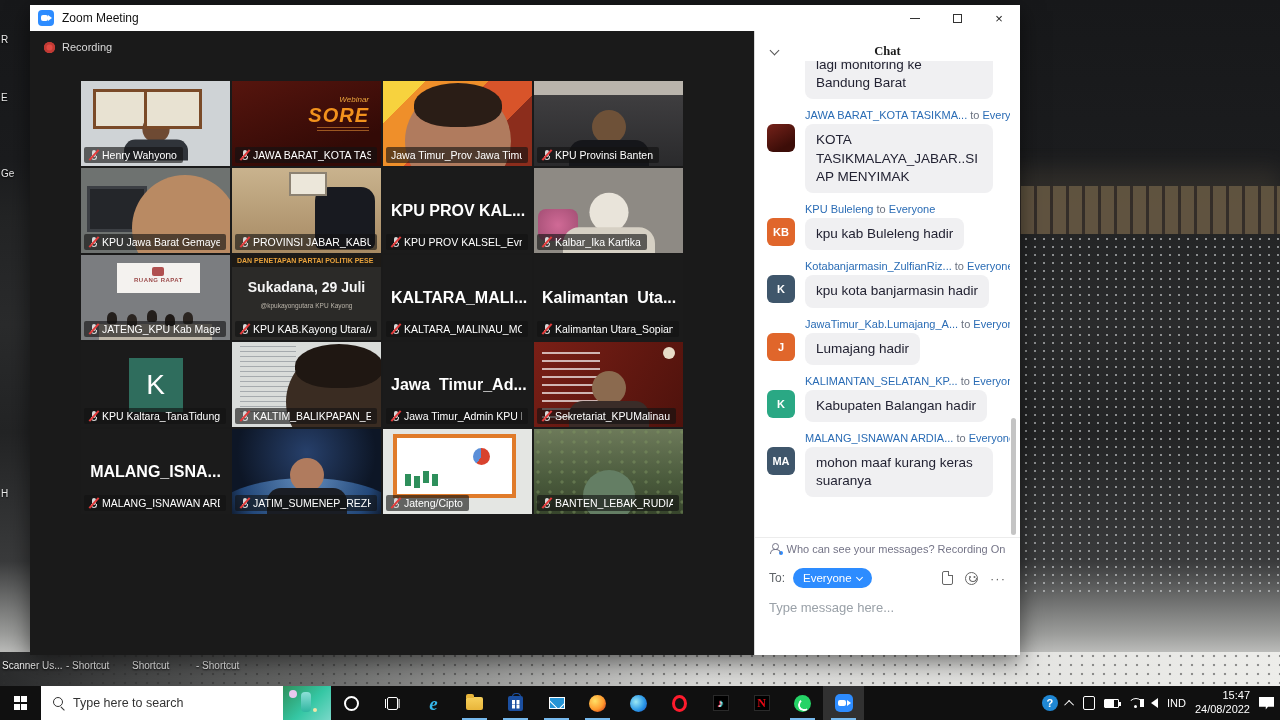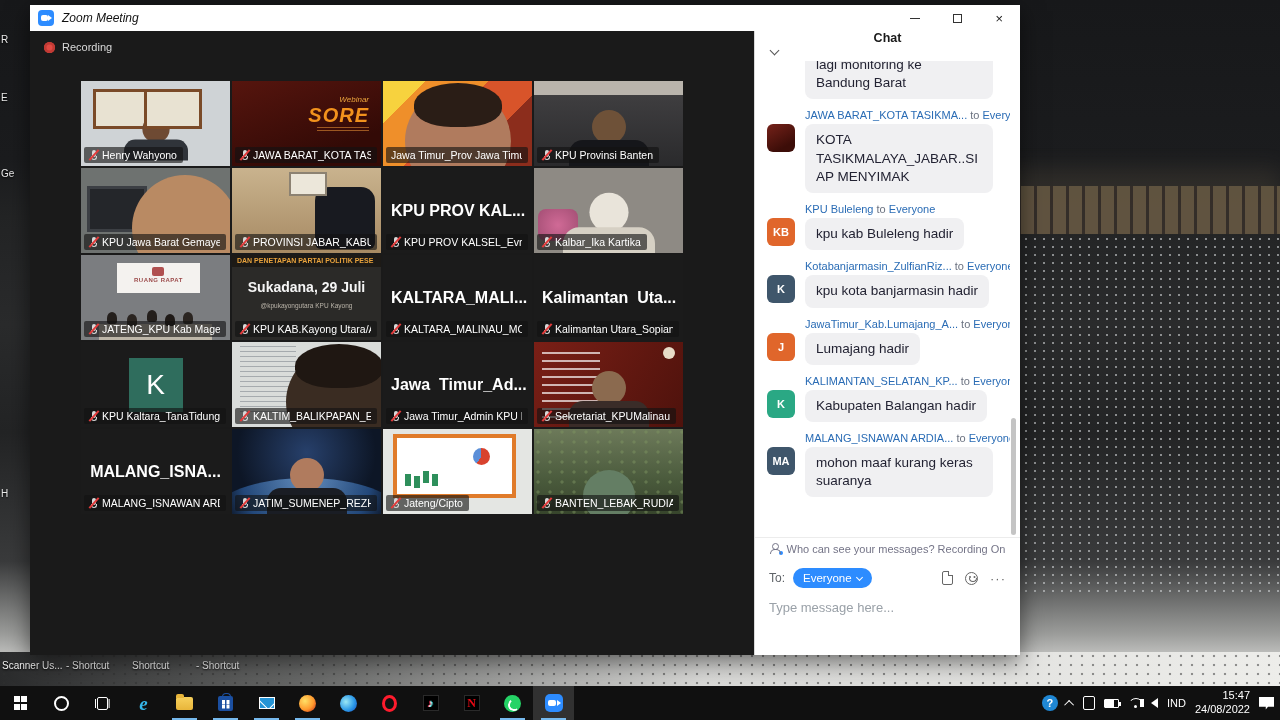--- a/index.html
+++ b/index.html
@@ -18,21 +18,21 @@
     background:linear-gradient(90deg,#2a2b2c 0%,#6a6b6a 25%,#d9d9d7 55%,#ededea 100%); }
   .floor-dots { position:absolute; left:0; right:0; top:652px; height:34px; opacity:.5;
     background:radial-gradient(circle at 4px 4px,#2f2f2f 0 1.2px,transparent 1.6px); background-size:11px 9px; }
 
   .edge-label { position:absolute; color:#eaeaea; font-size:10px; text-shadow:0 1px 2px #000; }
   .shortcut-label { position:absolute; top:660px; color:#f2f2f2; font-size:10px; text-shadow:0 1px 2px #000; white-space:nowrap; }
 
   
   #zoom-window { position:absolute; left:30px; top:5px; width:990px; height:650px;
     box-shadow:0 6px 22px rgba(0,0,0,.55); display:flex; flex-direction:column; }
-  #titlebar { height:26px; background:#fff; display:flex; align-items:center; padding-left:8px; flex:none;font-style:italic; }
+  #titlebar { height:26px; background:#fff; display:flex; align-items:center; padding-left:8px; flex:none; }
   .zoom-logo { width:16px; height:16px; border-radius:4px; background:#2d8cff; position:relative; flex:none; }
   .zoom-logo::before { content:""; position:absolute; left:3px; top:5px; width:7px; height:6px; border-radius:2px; background:#fff; }
   .zoom-logo::after { content:""; position:absolute; right:2px; top:5px; border-left:4px solid #fff; border-top:3px solid transparent; border-bottom:3px solid transparent; }
   #title-text { font-size:12px; color:#111; margin-left:8px; }
   #win-controls { margin-left:auto; display:flex; height:100%; }
   .win-btn { width:42px; height:100%; display:flex; align-items:center; justify-content:center; color:#222; font-size:13px; }
   .glyph-min { width:10px; height:1px; background:#333; display:block; }
   .glyph-max { width:9px; height:9px; border:1px solid #333; display:block; }
 
   #window-body { flex:1; display:flex; min-height:0; }
@@ -124,21 +124,21 @@
 
   .tag { position:absolute; left:3px; bottom:3px; display:flex; align-items:center; gap:4px; background:rgba(18,18,18,.62); padding:2px 6px 2px 5px; border-radius:2px; max-width:142px; z-index:3; }
   .tag .txt { color:#fff; font-size:10.5px; white-space:nowrap; overflow:hidden; }
   .mic { position:relative; width:9px; height:12px; flex:none; }
   .mic::before { content:""; position:absolute; left:2.5px; top:1px; width:4px; height:7px; background:#d8d8d8; border-radius:2px; }
   .mic i { position:absolute; left:2px; top:7px; width:6px; height:4px; border:1px solid #d8d8d8; border-top:none; border-radius:0 0 5px 5px; }
   .mic::after { content:""; position:absolute; left:4px; top:-1px; width:2px; height:14px; background:#e23b3b; transform:rotate(42deg); }
 
   
   #chat { width:266px; background:#fff; border-left:1px solid #d9d9d9; display:flex; flex-direction:column; position:relative; }
-  #chat-header { height:28px; display:flex; align-items:flex-start; justify-content:center; position:relative; flex:none; }
+  #chat-header { height:28px; display:flex; align-items:flex-end; justify-content:center; position:relative; flex:none;font-family:Liberation Serif, serif; }
   #chat-header .title { font-weight:bold; font-size:12.5px; color:#1a1a1a; }
   .chev { width:7px; height:7px; border-right:1.5px solid #555; border-bottom:1.5px solid #555; transform:rotate(45deg); display:inline-block; }
   #chat-collapse { position:absolute; left:16px; top:9px; }
   #chat-messages { flex:1; overflow:hidden; padding:2px 10px 0 12px; }
   .msg { margin-bottom:10px; }
   .msg-head { margin-left:38px; font-size:11px; margin-bottom:3px; white-space:nowrap; overflow:hidden; }
   .msg-head .sender,.msg-head .recipient { color:#2a6cb5; }
   .msg-head .toword { color:#6b7280; }
   .msg-row { display:flex; align-items:flex-start; }
   .avatar { width:28px; height:28px; border-radius:6px; margin-right:10px; flex:none; color:#fff; font-size:11px; font-weight:bold; display:flex; align-items:center; justify-content:center; }
@@ -569,20 +569,25 @@
 
 <div id="taskbar">
   <div class="tb-btn">
       <span class="win-logo">
         <i></i>
         <i></i>
         <i></i>
         <i></i>
       </span>
     </div>
+  <div id="search-box">
+    <span class="mag-icon"></span>
+    <span class="ph">Type here to search</span>
+    <span class="search-img"></span>
+  </div>
   <div class="tb-btn">
       <span class="cortana-ring"></span>
     </div>
   <div class="tb-btn">
       <span class="taskview-icon"></span>
     </div>
   <div class="tb-btn">
       <span class="ie-icon">e</span>
     </div>
   <div class="tb-btn open">

